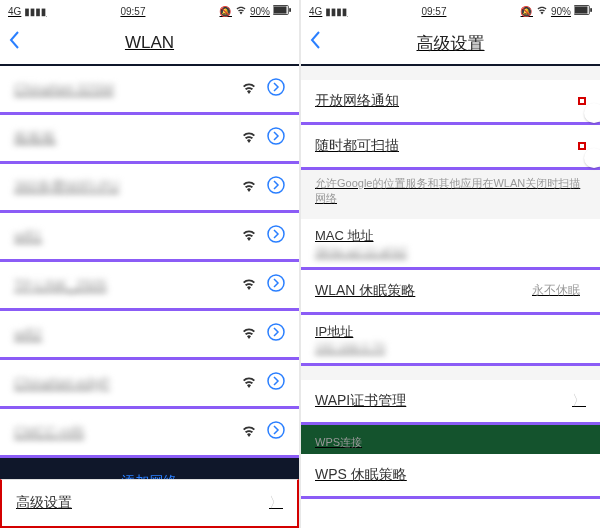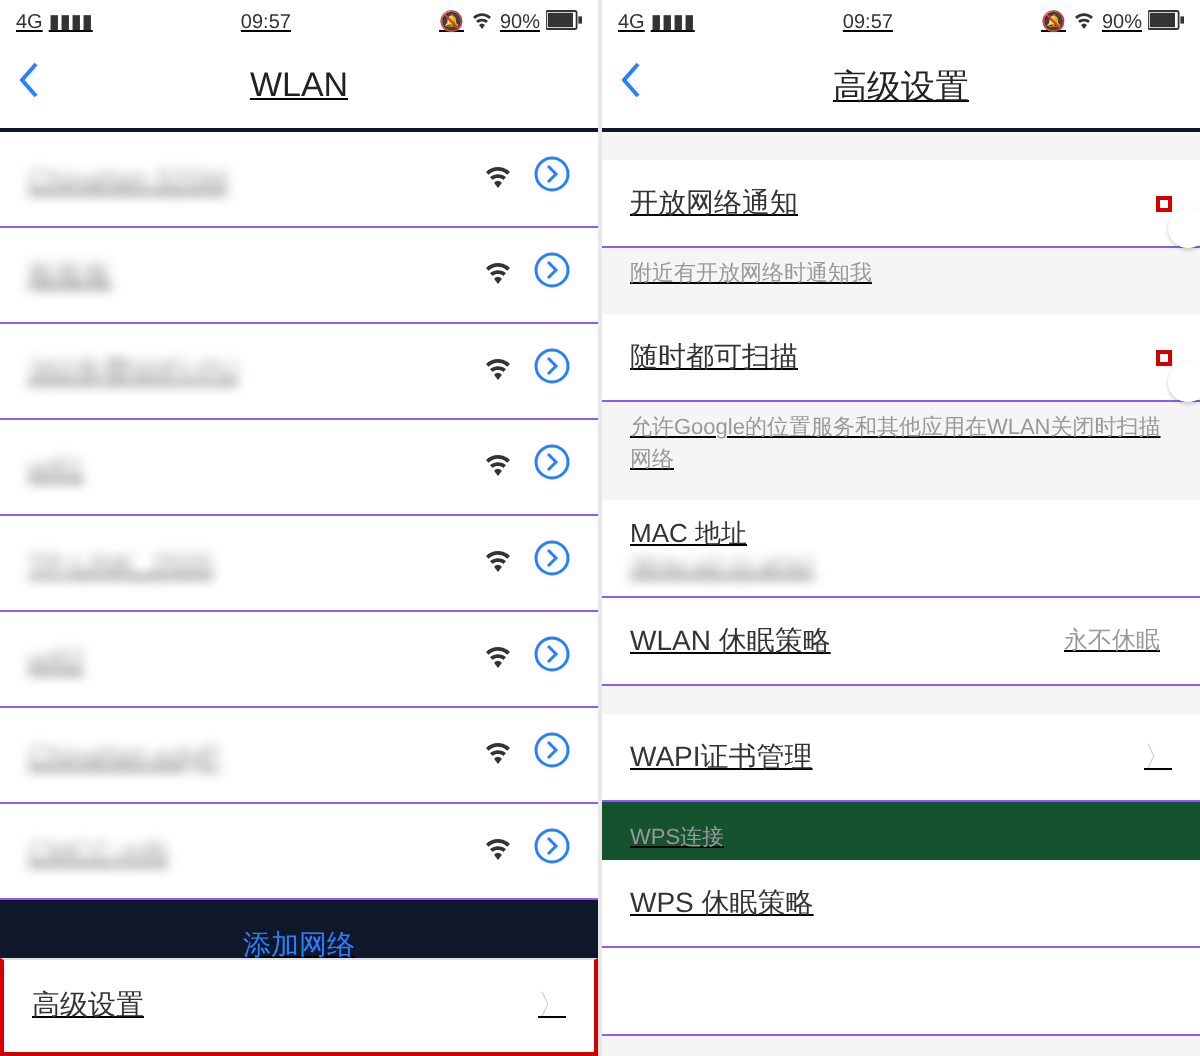--- a/index.html
+++ b/index.html
@@ -4,21 +4,21 @@
   <style>
     * { margin: 0; padding: 0; box-sizing: border-box; }
     body { font-family: -apple-system, "Helvetica Neue", Arial, sans-serif; background: #e8e8e8; width: 600px; height: 528px; display: flex; gap: 2px; }
     .phone { width: 299px; height: 528px; background: #f5f5f5; display: flex; flex-direction: column; overflow: hidden; text-decoration: underline; }
     .statusbar { height: 22px; background: #fff; display: flex; align-items: center; justify-content: space-between; padding: 0 8px; font-size: 10px; color: #333; }
     .sb-left, .sb-right { display: flex; align-items: center; gap: 3px; }
     .header { height: 44px; background: #fff; display: flex; align-items: center; position: relative; border-bottom: 2px solid #0f172a; }
     .back { position: absolute; left: 8px; color: #2a7fff; font-size: 22px; }
     .header-title { flex: 1; text-align: center; font-size: 17px; color: #222; }
     .content { flex: 1; overflow-y: auto; background: #f5f5f5; }
-    .row { background: #fff; padding: 12px 14px; display: flex; align-items: center; border-bottom: 1px solid #8b5cf6; min-height: 44px; }
+    .row { background: #fff; padding: 12px 14px; display: flex; align-items: center; border-bottom: 3px solid #8b5cf6; min-height: 44px; }
     .row-label { flex: 1; font-size: 14px; color: #333; }
     .row-label.blur { filter: blur(3px); color: #999; }
     .row-value { font-size: 12px; color: #999; margin-right: 6px; }
     .row-value.blur { filter: blur(3px); }
     .wifi-icon { margin-right: 10px; }
     .info-icon { color: #2a7fff; }
     .chevron { color: #ccc; font-size: 14px; }
     .link-row { background: #0f172a; text-align: center; padding: 14px; border-bottom: 1px solid #eee; }
     .link-row span { color: #2a7fff; font-size: 14px; }
     .gap { height: 14px; background: #f5f5f5; }
@@ -193,36 +193,39 @@
     <span class="header-title">高级设置</span>
   </div>
   <div class="content">
     <div class="gap"></div>
     <div class="row">
       <span class="row-label">开放网络通知</span>
       <span class="redbox">
         <span class="toggle"><span class="toggle-knob"></span></span>
       </span>
     </div>
-    <div class="desc">附近有开放网络时通知我</div>
     <div class="row">
       <span class="row-label">随时都可扫描</span>
       <span class="redbox">
         <span class="toggle"><span class="toggle-knob"></span></span>
       </span>
     </div>
     <div class="desc">允许Google的位置服务和其他应用在WLAN关闭时扫描网络</div>
     <div class="row" style="flex-direction:column;align-items:flex-start;padding:8px 14px">
       <span class="row-label" style="font-size:13px">MAC 地址</span>
       <span class="row-value blur" style="margin:0">38:bc:a2:11:af:b2</span>
     </div>
     <div class="row">
       <span class="row-label">WLAN 休眠策略</span>
       <span class="row-value">永不休眠</span>
     </div>
+    <div class="row" style="flex-direction:column;align-items:flex-start;padding:8px 14px">
+      <span class="row-label" style="font-size:13px">IP地址</span>
+      <span class="row-value blur" style="margin:0">192.168.0.70</span>
+    </div>
     <div class="gap"></div>
     <div class="row">
       <span class="row-label">WAPI证书管理</span>
       <span class="chevron">〉</span>
     </div>
     <div class="section-label">WPS连接</div>
     <div class="row">
       <span class="row-label">WPS 休眠策略</span>
     </div>
     <div class="row">

